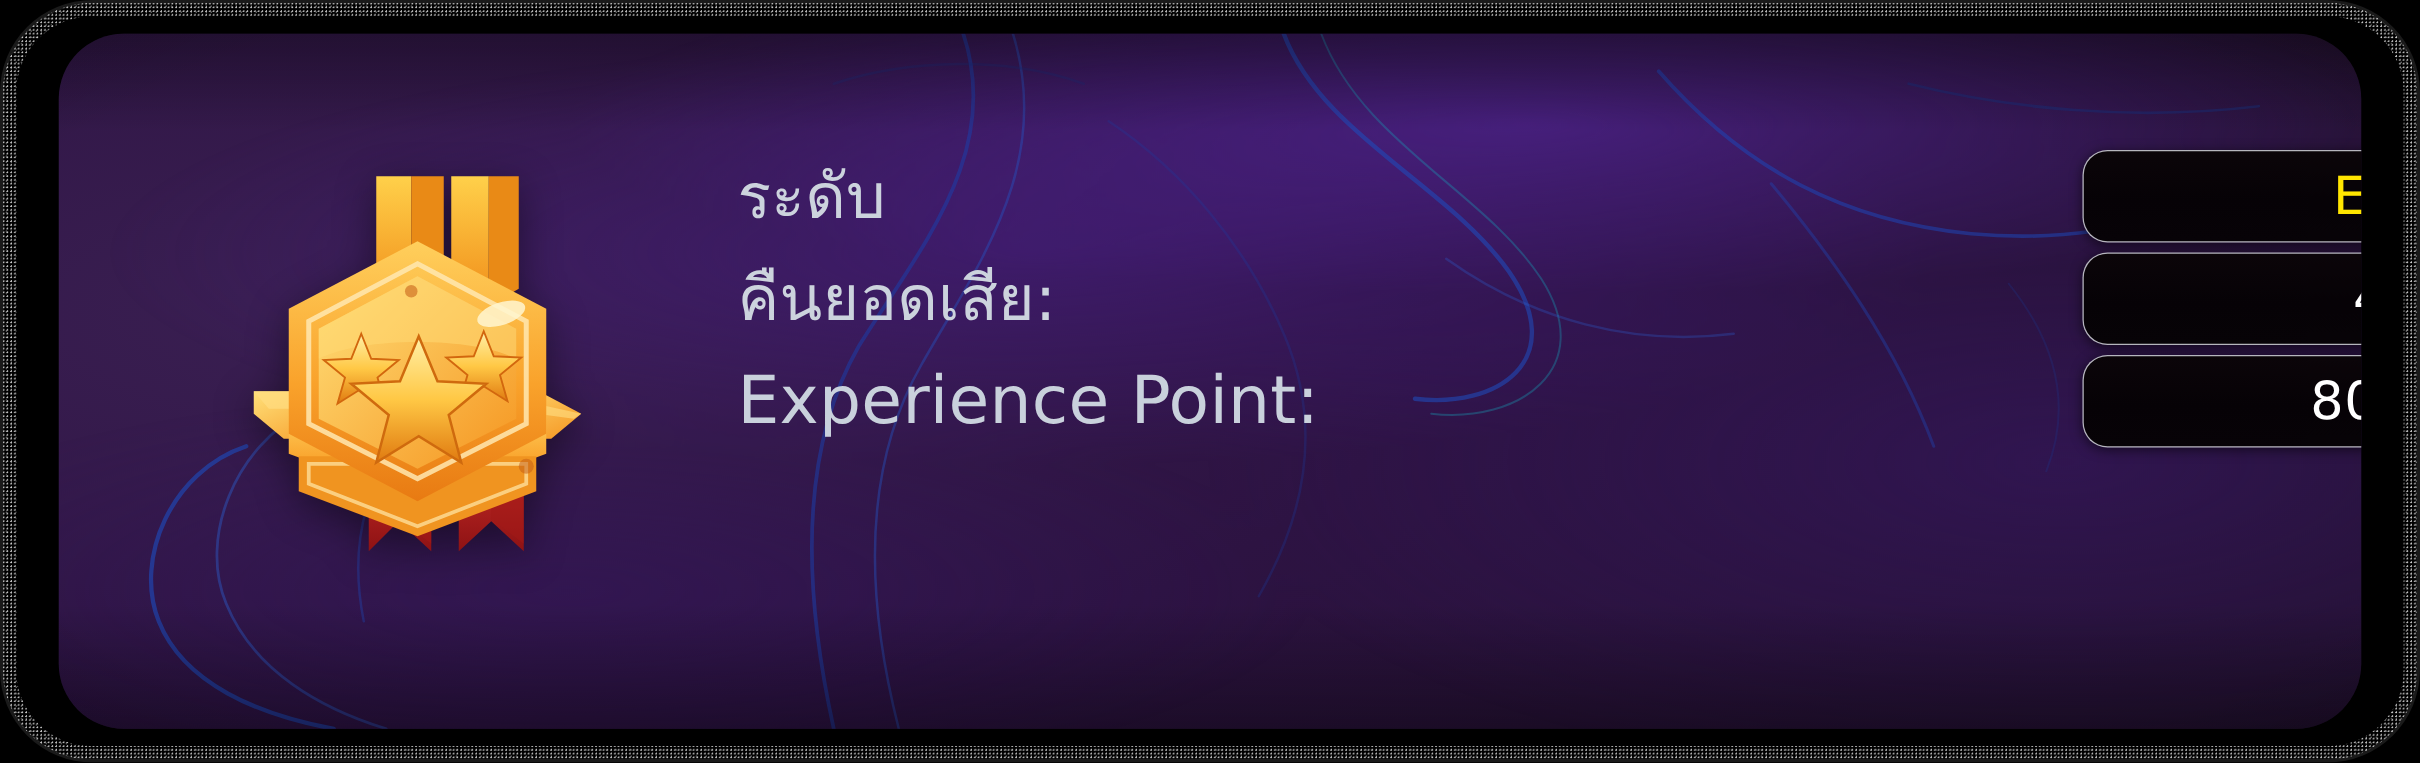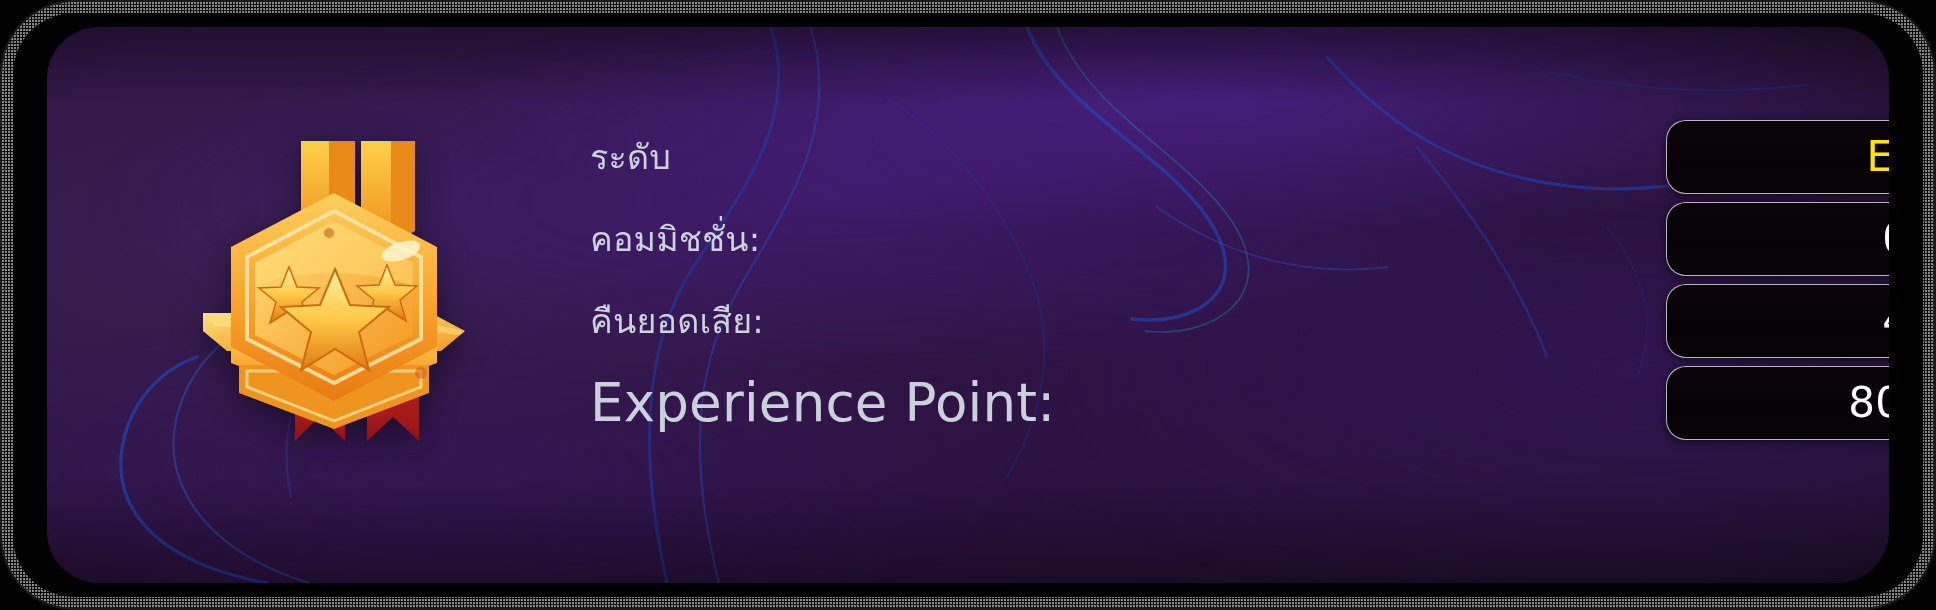--- a/index.html
+++ b/index.html
@@ -77,21 +77,21 @@
   #rows { position:absolute; left:0; top:0; right:0; bottom:0; }
   .row { position:absolute; left:543px; right:0; height:74px; }
   .row:nth-child(1){ top:93px; }
   .row:nth-child(2){ top:175px; }
   .row:nth-child(3){ top:257px; }
   .row:nth-child(4){ top:339px; }
 
   .row-label {
     position:absolute; left:0; top:0;
     height:74px; line-height:74px;
-    font-size:34px;
+    font-size:50px;
     color:#ccd3dd;
     letter-spacing:.2px;
     white-space:nowrap;
   }
   .row-label.latin { font-size:53px; color:#c9d1dc; }
 
   .value-box {
     position:absolute;
     left:1076px; width:541px; height:74px;
     border-radius:20px;
@@ -214,26 +214,20 @@
 
     <div id="rows">
 
       <div class="row">
         <div class="row-label">ระดับ</div>
         <div class="value-box">
           <span class="value-text accent">Expert</span>
         </div>
       </div>
 
-      <div class="row">
-        <div class="row-label">คอมมิชชั่น:</div>
-        <div class="value-box">
-          <span class="value-text">0.3%</span>
-        </div>
-      </div>
 
       <div class="row">
         <div class="row-label">คืนยอดเสีย:</div>
         <div class="value-box">
           <span class="value-text">4.5%</span>
         </div>
       </div>
 
       <div class="row">
         <div class="row-label latin">Experience Point:</div>

